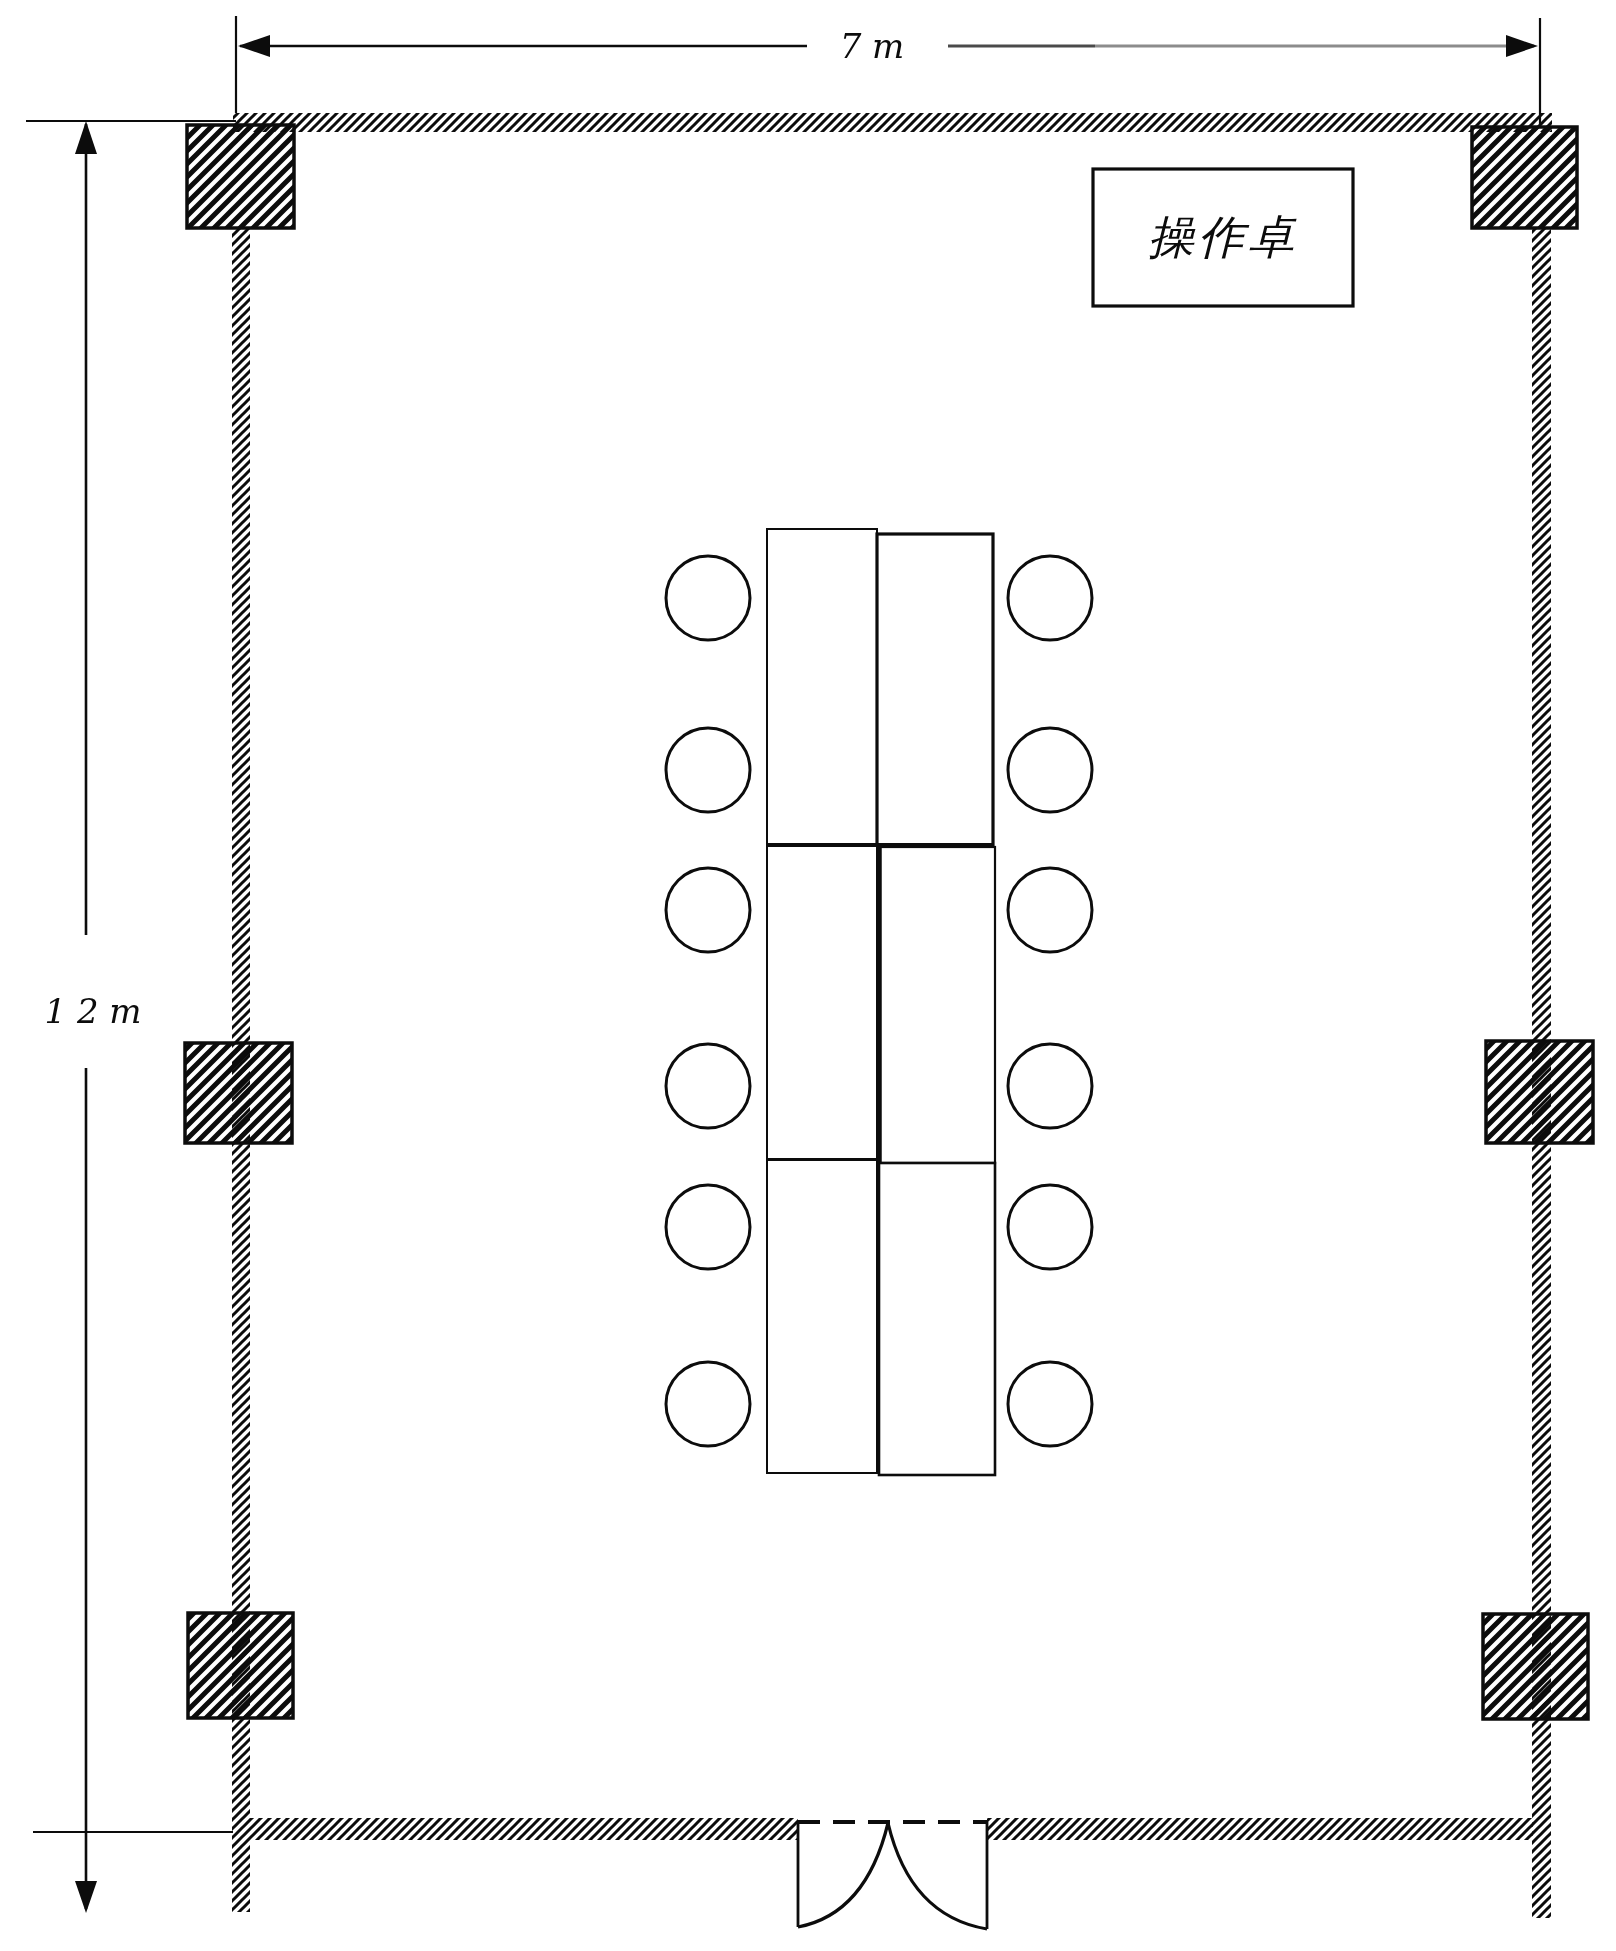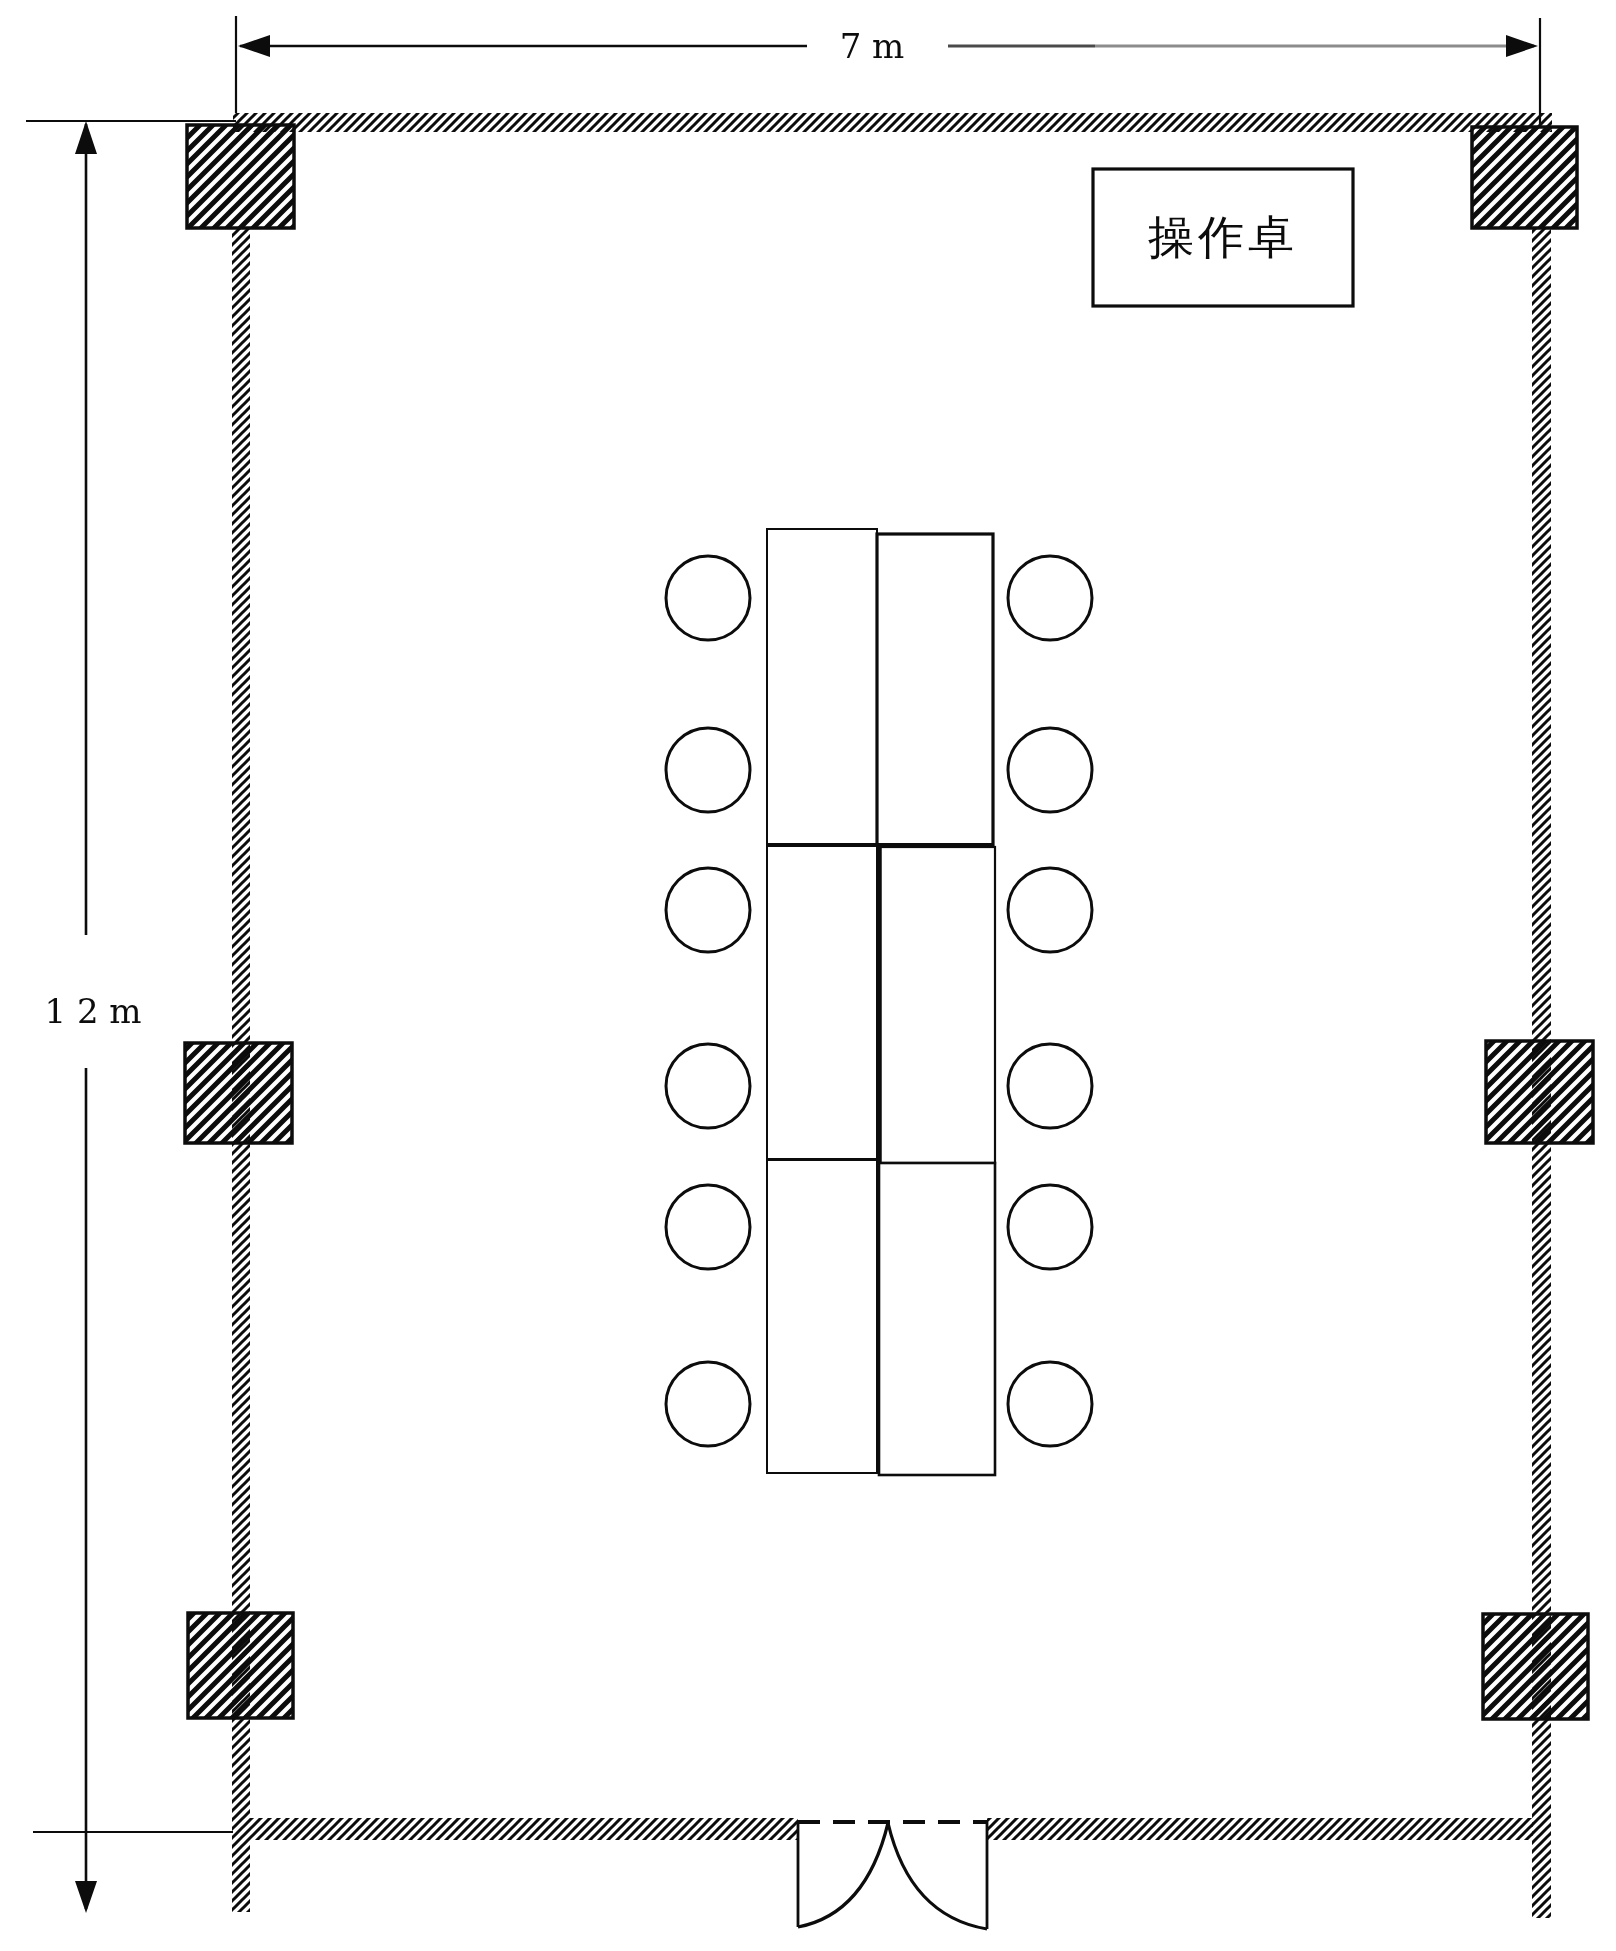--- a/index.html
+++ b/index.html
@@ -2,21 +2,21 @@
 <html style="--background: #ffffff; --line: #0c0c0c; --dim-fade-mid: #4a4a4a; --dim-fade-light: #8c8c8c;"><head>
 <meta charset="utf-8">
 <style>
   :root{
     --background:#ffffff;
     --line:#0c0c0c;
     --dim-fade-mid:#4a4a4a;
     --dim-fade-light:#8c8c8c;
   }
   html,body{margin:0;padding:0;background:var(--background);}
-  .stage{position:relative;width:1616px;height:1951px;background:var(--background);overflow:hidden;}
+  .stage{position:relative;width:1616px;height:1951px;background:var(--background);overflow:hidden;font-style:italic;}
   svg{display:block;}
 
   .thin-line{stroke:var(--line);stroke-width:2.2;fill:none;}
   .dim-line{stroke:var(--line);stroke-width:2.6;fill:none;}
   .dim-line-mid{stroke:var(--dim-fade-mid);stroke-width:2.8;fill:none;}
   .dim-line-light{stroke:var(--dim-fade-light);stroke-width:3;fill:none;}
   .arrow{fill:var(--line);stroke:none;}
   .hatch-stroke{stroke:var(--line);fill:none;}
   .wall{stroke:none;}
   .column{stroke:var(--line);stroke-width:3.5;}

